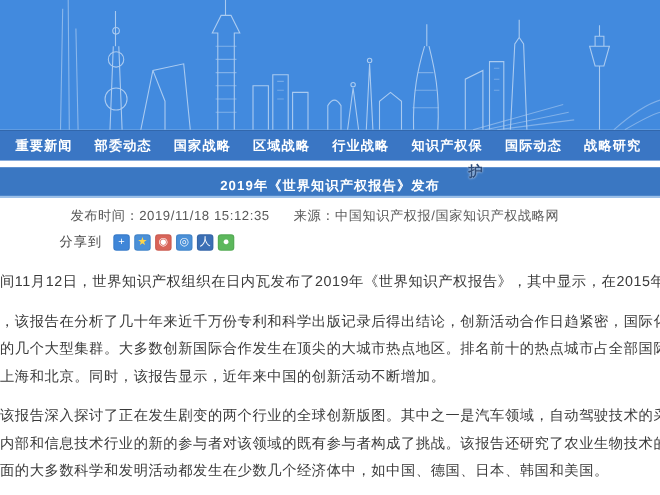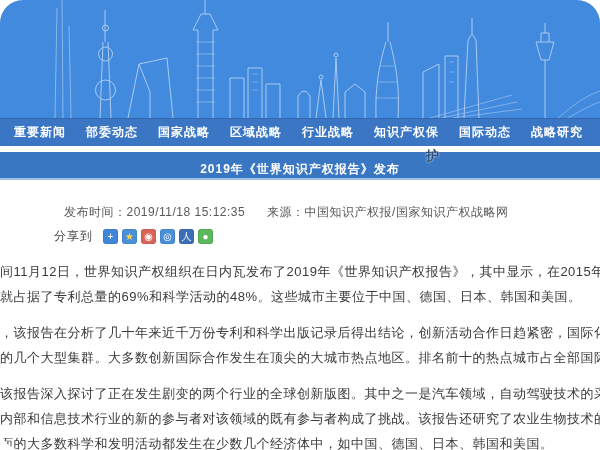--- a/index.html
+++ b/index.html
@@ -1,19 +1,18 @@
 <!DOCTYPE html>
 <html><head>
 <meta charset="utf-8">
 <style>
   html,body{margin:0;padding:0;background:#fff;}
   .screen{
     position:relative;width:600px;height:450px;overflow:hidden;background:#fff;
     font-family:"Liberation Sans","DejaVu Sans",sans-serif;
-    border-radius:23px;
   }
   
   .banner{
     position:relative;width:600px;height:118px;background:#428ade;overflow:hidden;
   }
   .banner svg{position:absolute;left:0;bottom:0;width:600px;height:118px;display:block;}
   
   .navbar{
     width:600px;height:28px;background:#3a76c4;
     box-shadow:inset 0 1px 0 rgba(0,0,0,.12);
@@ -31,21 +30,21 @@
   }
   
   .title-bar{
     width:600px;height:26px;background:#3a77c2;margin-top:6px;
     border-bottom:2px solid #9cc0e8;
     display:flex;align-items:flex-end;justify-content:center;
   }
   .title-bar .title{color:#ffffff;font-size:12px;font-weight:bold;letter-spacing:1px;}
   
   .meta{
-    margin:24px 0 0 64px;font-size:12px;color:#595959;letter-spacing:.5px;white-space:nowrap;
+    margin:8px 0 0 64px;font-size:12px;color:#595959;letter-spacing:.5px;white-space:nowrap;
   }
   .meta .src{margin-left:18px;}
   
   .share{
     margin:7px 4px 0 54px;display:flex;align-items:center;font-size:12px;color:#4a4a4a;
   }
   .share .share-label{letter-spacing:1px;margin-right:10px;}
   .share-icon{
     width:15px;height:15px;border-radius:3px;margin-right:4px;flex:0 0 auto;
     display:flex;align-items:center;justify-content:center;
@@ -137,25 +136,25 @@
     <span class="share-icon" style="background-color: rgb(74, 144, 216); color: rgb(255, 213, 74);">★</span>
     <span class="share-icon" style="background-color: rgb(217, 100, 89); color: rgb(255, 255, 255);">◉</span>
     <span class="share-icon" style="background-color: rgb(74, 144, 216); color: rgb(255, 255, 255);">◎</span>
     <span class="share-icon" style="background-color: rgb(59, 111, 181); color: rgb(255, 255, 255);">人</span>
     <span class="share-icon" style="background-color: rgb(92, 184, 92); color: rgb(255, 255, 255);">●</span>
   </div>
 
   <div class="article">
     <div class="para">
       <div class="line">间11月12日，世界知识产权组织在日内瓦发布了2019年《世界知识产权报告》，其中显示，在2015年至2017年间，全</div>
-      <div class="line">就占据了专利总量的69%和科学活动的48%。这些城市主要位于中国、德国、日本、韩国和美国。</div>
     </div>
     <div class="para">
       <div class="line">，该报告在分析了几十年来近千万份专利和科学出版记录后得出结论，创新活动合作日趋紧密，国际化程度日益提高，</div>
       <div class="line">的几个大型集群。大多数创新国际合作发生在顶尖的大城市热点地区。排名前十的热点城市占全部国际合作发明的26%</div>
+      <div class="line">上海和北京。同时，该报告显示，近年来中国的创新活动不断增加。</div>
     </div>
     <div class="para">
       <div class="line">该报告深入探讨了正在发生剧变的两个行业的全球创新版图。其中之一是汽车领域，自动驾驶技术的采用带来了颠覆性</div>
       <div class="line">内部和信息技术行业的新的参与者对该领域的既有参与者构成了挑战。该报告还研究了农业生物技术的趋势。报告还指</div>
       <div class="line">面的大多数科学和发明活动都发生在少数几个经济体中，如中国、德国、日本、韩国和美国。</div>
     </div>
   </div>
 
 </div>
 

